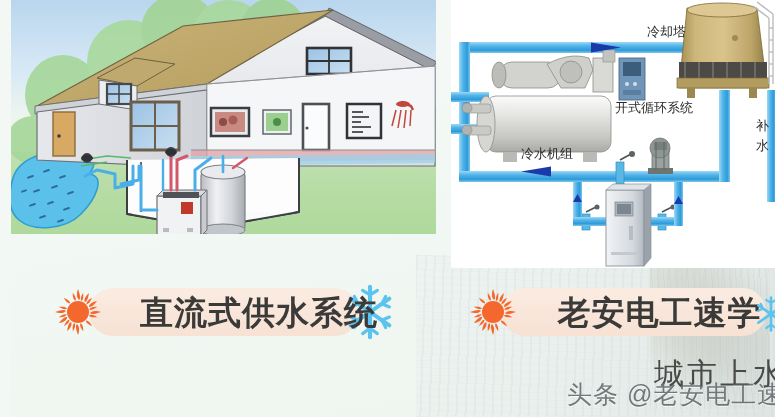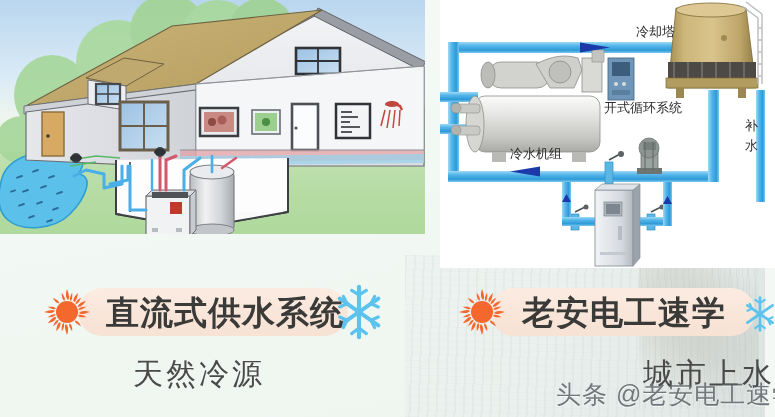--- a/index.html
+++ b/index.html
@@ -4,20 +4,21 @@
 <style>
   html,body{margin:0;padding:0;}
   body{
     width:775px;height:417px;overflow:hidden;
     font-family:"Liberation Sans","DejaVu Sans",sans-serif;
     background:#f3f8f4;
   }
   #page{
     position:relative;width:765px;height:417px;
     background:linear-gradient(170deg,#f6faf7 0%,#f2f8f3 45%,#eef5ef 100%);
+    margin-left:11px;
   }
 
   
   .bg-faint{
     position:absolute;right:0;top:255px;width:360px;height:162px;
     opacity:.30;overflow:hidden;pointer-events:none;
   }
   .bg-faint .strips{
     position:absolute;inset:0;
     background:
@@ -41,21 +42,21 @@
   #panel-right{left:440px;top:0;width:335px;height:268px;background:#ffffff;}
 
   
   .svgfill{position:absolute;left:0;top:0;width:100%;height:100%;display:block;}
 
   
   .caption{position:absolute;top:283px;height:110px;}
   #caption-left{left:0;width:390px;}
   #caption-right{left:385px;width:390px;}
 
-  .pill-row{position:relative;height:58px;display:flex;align-items:center;}
+  .pill-row{position:relative;height:58px;display:flex;align-items:center;justify-content:center;}
   #caption-left .pill-row{padding-left:48px;}
   #caption-right .pill-row{padding-left:80px;}
 
   .pill{
     position:absolute;top:5px;height:48px;border-radius:24px;
     background:linear-gradient(180deg,#fbece2 0%,#f9e6da 50%,#f7e2d4 100%);
     z-index:1;
   }
   #caption-left .pill{left:78px;width:270px;}
   #caption-right .pill{left:105px;width:265px;}
@@ -508,21 +509,20 @@
             <line x1="76" y1="83" x2="84" y2="99"></line>
               <line x1="76" y1="83" x2="92" y2="76"></line>
             <line x1="76" y1="47" x2="84" y2="31"></line>
               <line x1="76" y1="47" x2="92" y2="54"></line>
             <line x1="24" y1="83" x2="16" y2="99"></line>
               <line x1="24" y1="83" x2="8" y2="76"></line>
           </g>
         </g>
       </svg>
     </div>
-    <div class="subtitle">天然冷源</div>
   </div>
 
   <div class="caption" id="caption-right">
     <div class="pill-row">
       <div class="pill"></div>
 
       <svg class="sun" viewBox="0 0 100 100">
         <g fill="#f4682e">
           <circle cx="50" cy="50" r="22"></circle>
           <g>

